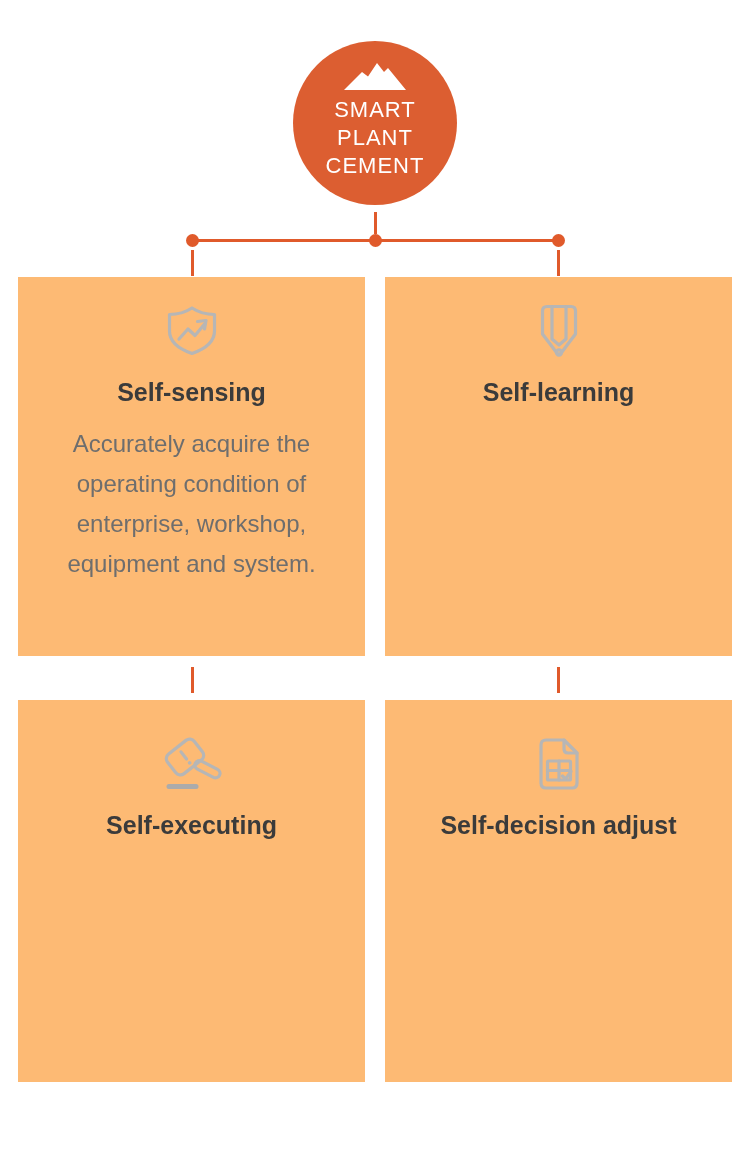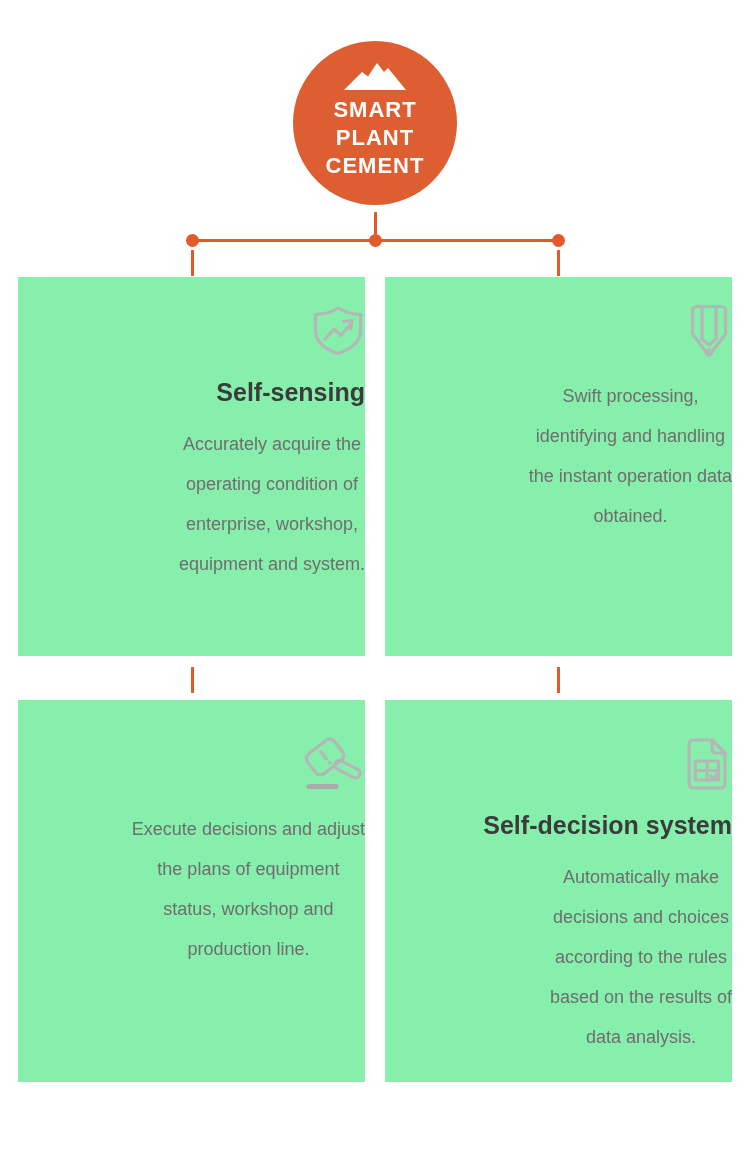--- a/index.html
+++ b/index.html
@@ -8,41 +8,41 @@
     font-family:"Liberation Sans","DejaVu Sans",sans-serif;
   }
   
   .hero{
     position:absolute;left:293px;top:41px;width:164px;height:164px;border-radius:50%;
     background:#DC5E31;display:flex;flex-direction:column;align-items:center;
     box-sizing:border-box;padding-top:19px;
   }
   .hero .mountain{flex:0 0 auto;}
   .hero-text{
-    margin-top:6px;color:#ffffff;font-weight:bold;font-size:22px;line-height:28px;
+    margin-top:6px;color:#ffffff;font-weight:normal;font-size:22px;line-height:28px;
     letter-spacing:1px;text-align:center;
   }
   
   .conn{position:absolute;background:#E05A2B;}
   .dot{position:absolute;width:13px;height:13px;border-radius:50%;background:#E05A2B;}
   
   .card{
-    position:absolute;width:347px;background:#86efac;box-sizing:border-box;
-    display:flex;flex-direction:column;align-items:flex-end;text-align:center;
+    position:absolute;width:347px;background:#fdba74;box-sizing:border-box;
+    display:flex;flex-direction:column;align-items:center;text-align:center;
   }
   .card.row-top{top:277px;height:379px;padding-top:26px;}
   .card.row-bottom{top:700px;height:382px;padding-top:36px;}
   .card.col-left{left:18px;}
   .card.col-right{left:385px;}
   .card-icon{height:56px;display:flex;align-items:center;justify-content:center;}
   .card-title{
     margin-top:18px;font-size:25px;font-weight:bold;color:#3B3B3B;line-height:30px;
   }
   .card-body{
-    margin-top:17px;font-size:18px;line-height:40px;color:#6E6E6E;white-space:pre-line;
+    margin-top:17px;font-size:24px;line-height:40px;color:#6E6E6E;white-space:pre-line;
   }
   .icon-stroke{stroke:#B6B6B6;fill:none;stroke-width:3.2;stroke-linecap:round;stroke-linejoin:round;}
 </style>
 </head>
 <body>
 
 <div class="stage">
 
   <div class="hero">
     <svg class="mountain" width="66" height="30" viewBox="0 0 66 30">
@@ -81,58 +81,47 @@
   </div>
 
   <div class="card row-top col-right">
     <div class="card-icon">
       <svg width="46" height="56" viewBox="0 0 46 56">
         <path class="icon-stroke" d="M11 3.5 H35 Q39.5 3.5 39.5 8 V31 L25.5 49.5 Q23 52.5 20.5 49.5 L6.5 31 V8 Q6.5 3.5 11 3.5 Z"></path>
         <path class="icon-stroke" d="M16 4 V36 L23 42 L30 36 V4"></path>
         <circle class="icon-stroke" cx="23" cy="49.5" r="2.6"></circle>
       </svg>
     </div>
-    <div class="card-body">Swift processing,
-identifying and handling
-the instant operation data
-obtained.</div>
+    <div class="card-title">Self-learning</div>
   </div>
 
   <div class="card row-bottom col-left">
     <div class="card-icon">
       <svg width="66" height="58" viewBox="0 0 66 58">
         <g transform="translate(26,22) rotate(-38)">
           <rect class="icon-stroke" x="-17" y="-12.5" width="34" height="25" rx="6"></rect>
           <line class="icon-stroke" x1="0" y1="-6.5" x2="0" y2="2.5"></line>
           <circle cx="0" cy="7.5" r="1.8" fill="#B6B6B6" stroke="none"></circle>
         </g>
         <g transform="translate(48,34) rotate(27)">
           <rect class="icon-stroke" x="-13" y="-4.5" width="27" height="9" rx="4.5"></rect>
         </g>
         <line x1="10" y1="51.5" x2="37" y2="51.5" stroke="#ABABAB" stroke-width="5" stroke-linecap="round"></line>
       </svg>
     </div>
-    <div class="card-body">Execute decisions and adjust
-the plans of equipment
-status, workshop and
-production line.</div>
+    <div class="card-title">Self-executing</div>
   </div>
 
   <div class="card row-bottom col-right">
     <div class="card-icon">
       <svg width="50" height="56" viewBox="0 0 50 56">
         <path class="icon-stroke" d="M12 4 H30 L43 17 V47 Q43 52 38 52 H12 Q7 52 7 47 V9 Q7 4 12 4 Z"></path>
         <path class="icon-stroke" d="M30 4 V13 Q30 17 34 17 H43"></path>
         <rect class="icon-stroke" x="13.5" y="25" width="23" height="19" rx="1"></rect>
         <line class="icon-stroke" x1="25" y1="25" x2="25" y2="44"></line>
         <line class="icon-stroke" x1="13.5" y1="34.5" x2="36.5" y2="34.5"></line>
         <polyline class="icon-stroke" points="28.5,40 31.5,43 37,35.5"></polyline>
       </svg>
     </div>
-    <div class="card-title">Self-decision system</div>
-    <div class="card-body">Automatically make
-decisions and choices
-according to the rules
-based on the results of
-data analysis.</div>
+    <div class="card-title">Self-decision adjust</div>
   </div>
 
 </div>
 
 </body></html>

